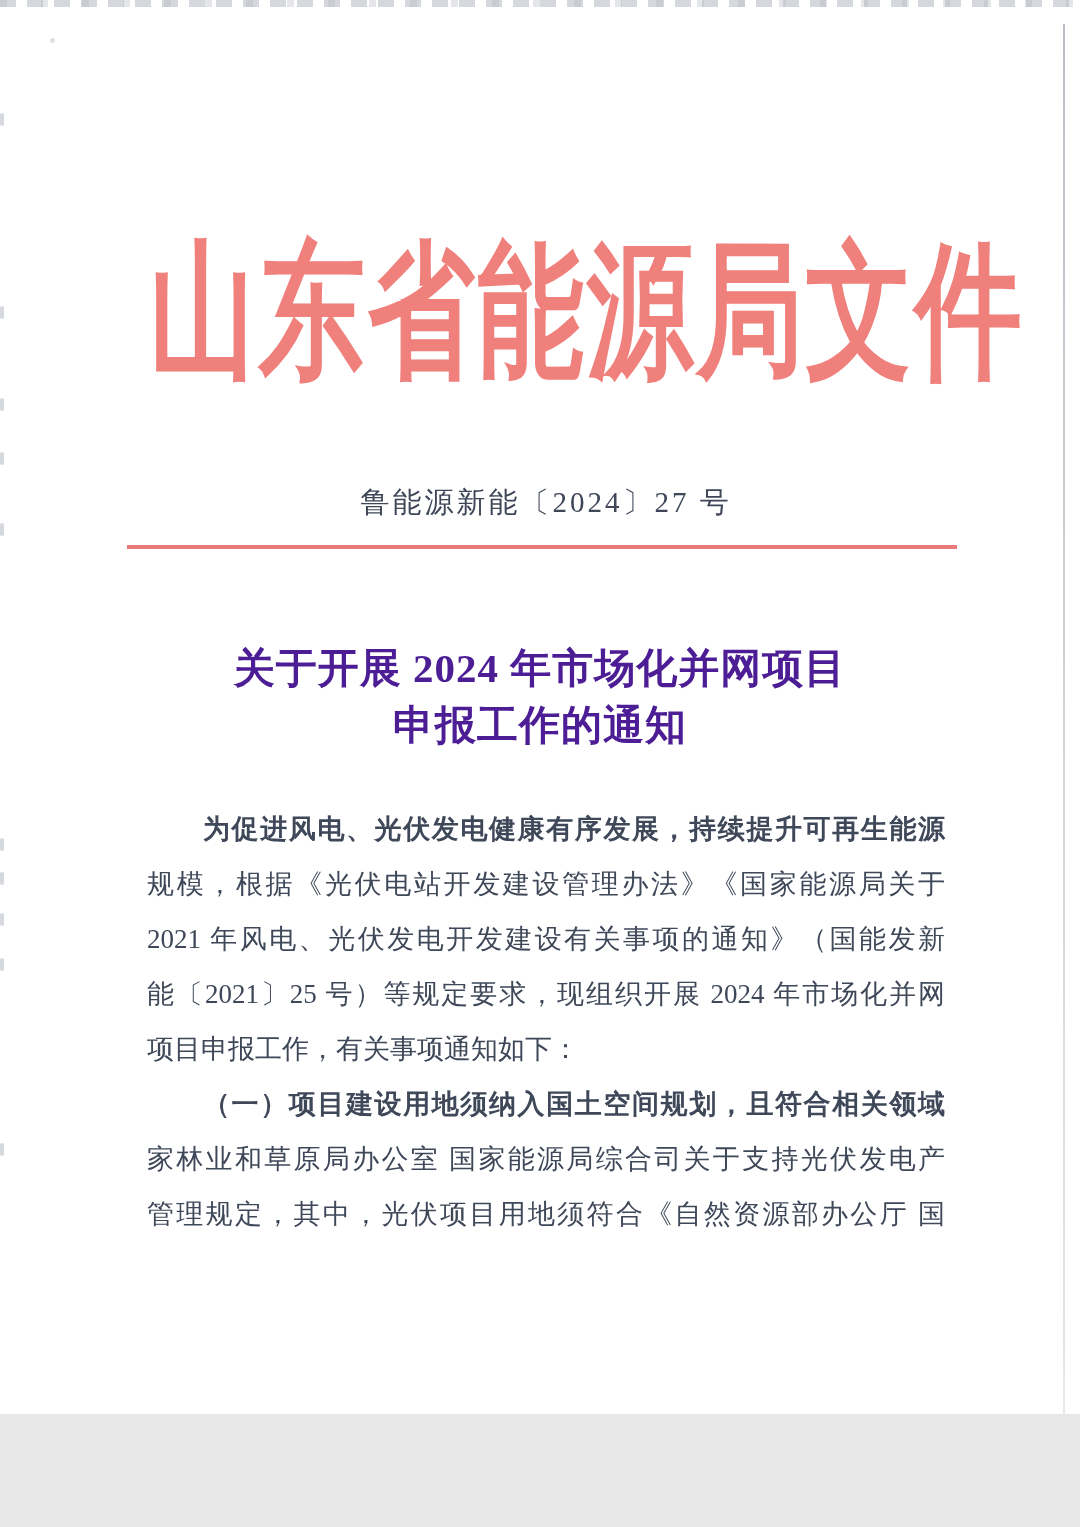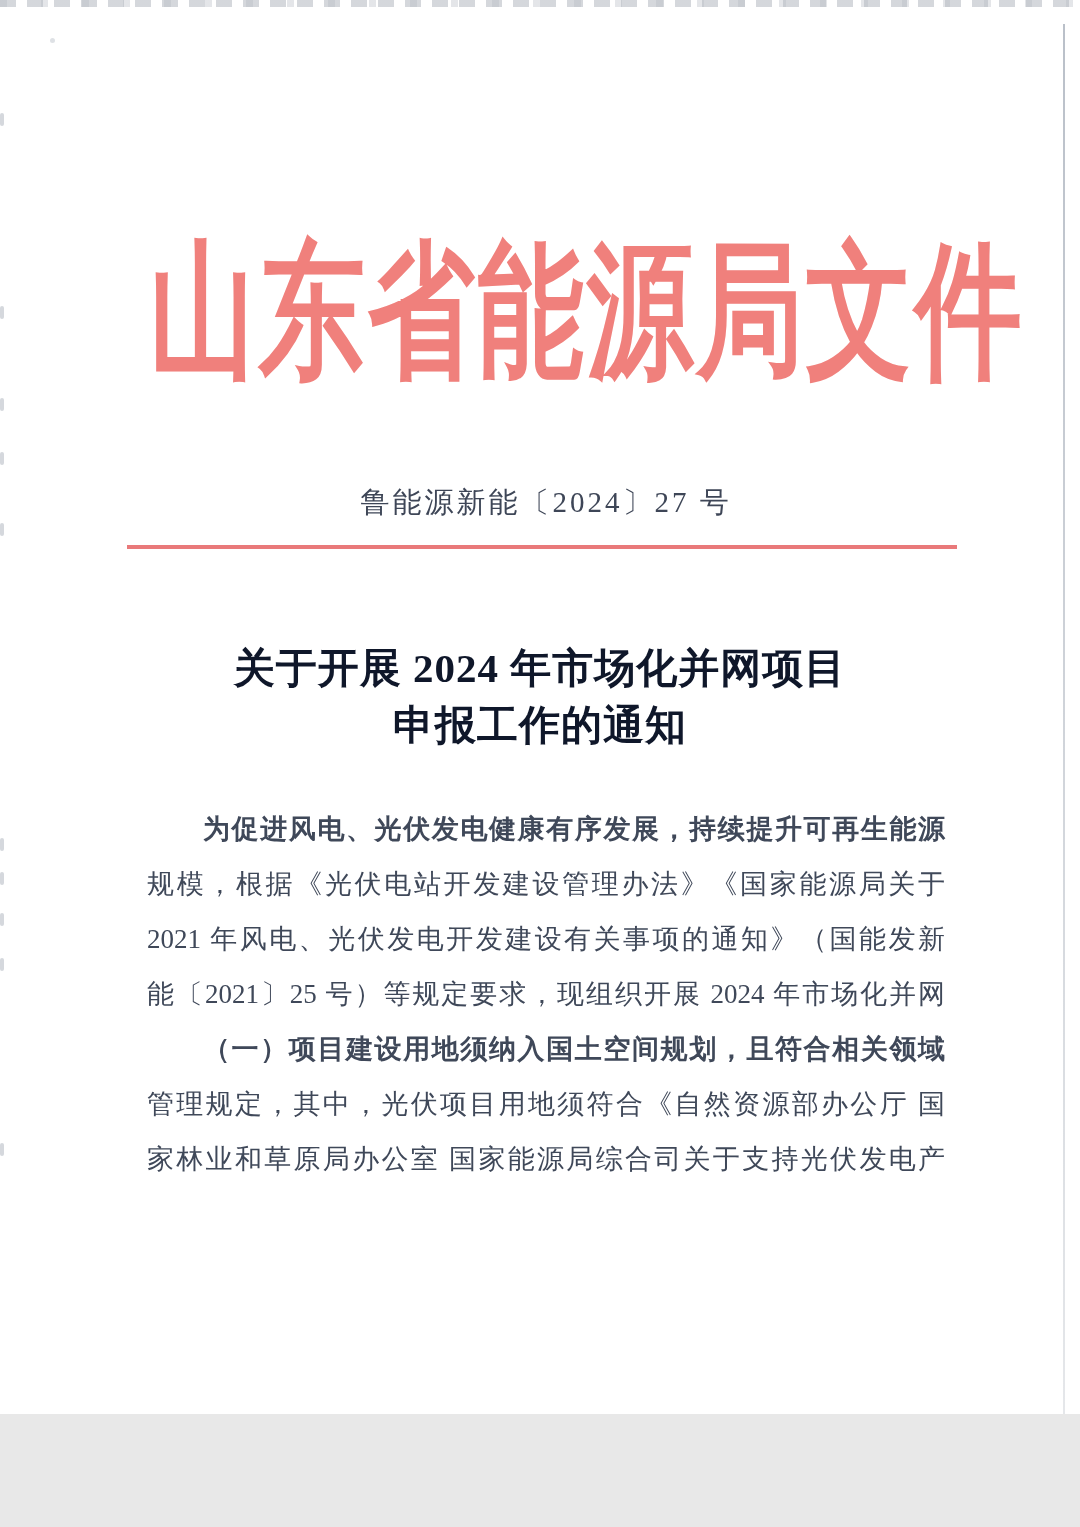--- a/index.html
+++ b/index.html
@@ -113,30 +113,31 @@
   <div class="smudge" style="top:958px"></div>
   <div class="smudge" style="top:1143px"></div>
   <div class="smudge" style="top:1452px"></div>
 
   <div class="banner" style="color: rgb(240, 128, 124);">山东省能源局文件</div>
 
   <div class="docnum">鲁能源新能〔2024〕27 号</div>
 
   <div class="redrule" style="background-color: rgb(233, 121, 122);"></div>
 
-  <div class="title" style="color: #0f172a;">
+  <div class="title" style="color: #4c1d95;">
     <div>关于开展 2024 年市场化并网项目</div>
     <div>申报工作的通知</div>
   </div>
 
   <div class="body" style="color: rgb(63, 72, 89);">
     <div class="ln fill indent">为促进风电、光伏发电健康有序发展，持续提升可再生能源</div>
     <div class="ln fill">规模，根据《光伏电站开发建设管理办法》《国家能源局关于</div>
     <div class="ln fill">2021 年风电、光伏发电开发建设有关事项的通知》（国能发新</div>
     <div class="ln fill">能〔2021〕25 号）等规定要求，现组织开展 2024 年市场化并网</div>
+    <div class="ln">项目申报工作，有关事项通知如下：</div>
     <div class="ln fill indent">（一）项目建设用地须纳入国土空间规划，且符合相关领域</div>
+    <div class="ln fill">家林业和草原局办公室 国家能源局综合司关于支持光伏发电产</div>
     <div class="ln fill">管理规定，其中，光伏项目用地须符合《自然资源部办公厅 国</div>
-    <div class="ln fill">家林业和草原局办公室 国家能源局综合司关于支持光伏发电产</div>
   </div>
 
   <div class="pageno">- 1 -</div>
 
 </div>
 
 </body></html>

